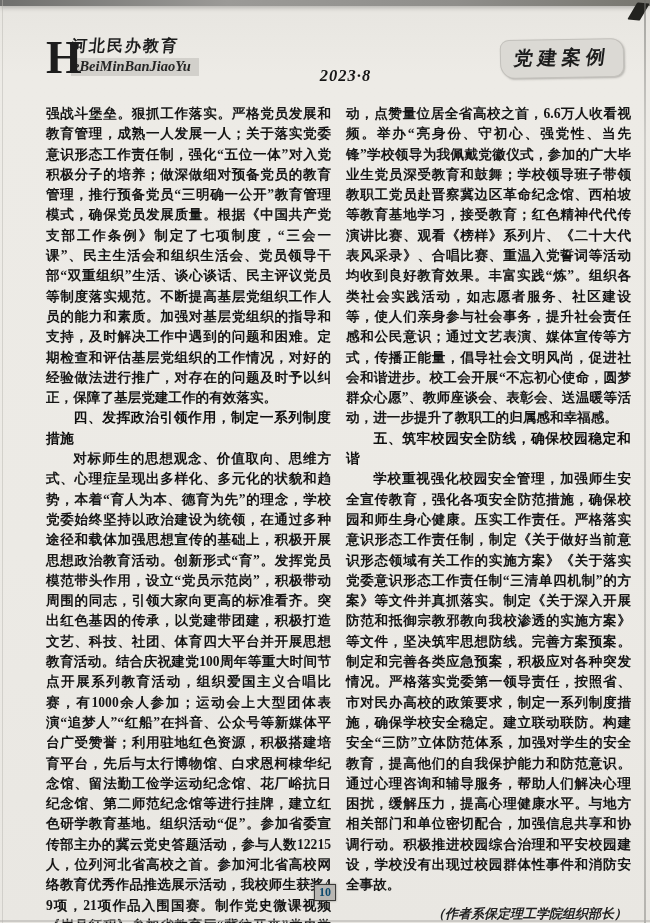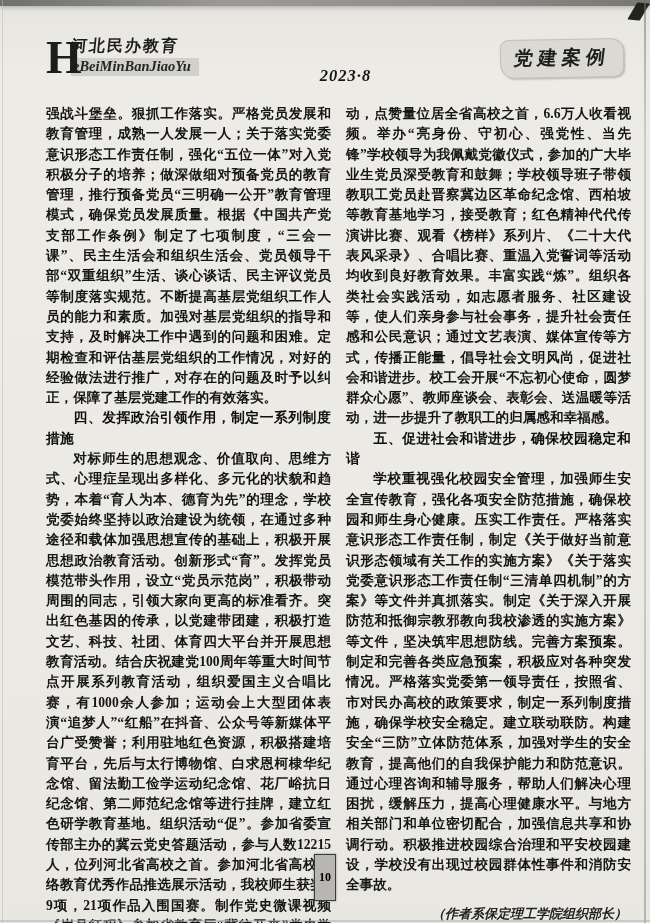--- a/index.html
+++ b/index.html
@@ -52,23 +52,23 @@
   .para{font-size:13.6px;line-height:20.3px;text-align:justify;text-justify:inter-character;
     word-break:break-all;margin:0;font-weight:600;color:#151515;}
   .para.indent{text-indent:2em;}
   .heading{font-size:13.8px;line-height:20.3px;font-weight:900;text-indent:2em;
     margin:0;letter-spacing:.3px;color:#0e0e0e;word-break:break-all;text-align:justify;}
   .author{font-size:13px;line-height:20px;font-style:italic;font-weight:600;
     text-align:right;margin:8px 4px 0 0;color:#222;}
 
   
   .page-number{position:absolute;left:50%;transform:translateX(-50%);bottom:22px;
-    border:1.5px solid #3a3a38;background:#b8b6b2;color:#000000;
+    border:1.5px solid #3a3a38;background:#b8b6b2;color:#0c4a6e;
     font-size:12px;font-weight:bold;font-family:"Liberation Serif",serif;
-    padding:15px 4px;line-height:15px;box-shadow:0 0 2px rgba(70,70,66,.6);}
+    padding:0 4px;line-height:15px;box-shadow:0 0 2px rgba(70,70,66,.6);}
 </style>
 </head>
 <body>
 
 <div class="paper">
 
   <div class="top-band"></div>
   <div class="corner-mark"></div>
   <div class="right-edge"></div>
   <div class="left-edge"></div>
@@ -87,21 +87,21 @@
   </div>
 
   <div class="columns">
     <div class="col">
       <p class="para">强战斗堡垒。狠抓工作落实。严格党员发展和教育管理，成熟一人发展一人；关于落实党委意识形态工作责任制，强化“五位一体”对入党积极分子的培养；做深做细对预备党员的教育管理，推行预备党员“三明确一公开”教育管理模式，确保党员发展质量。根据《中国共产党支部工作条例》制定了七项制度，“三会一课”、民主生活会和组织生活会、党员领导干部“双重组织”生活、谈心谈话、民主评议党员等制度落实规范。不断提高基层党组织工作人员的能力和素质。加强对基层党组织的指导和支持，及时解决工作中遇到的问题和困难。定期检查和评估基层党组织的工作情况，对好的经验做法进行推广，对存在的问题及时予以纠正，保障了基层党建工作的有效落实。</p>
       <p class="heading">四、发挥政治引领作用，制定一系列制度措施</p>
       <p class="para indent">对标师生的思想观念、价值取向、思维方式、心理症呈现出多样化、多元化的状貌和趋势，本着“育人为本、德育为先”的理念，学校党委始终坚持以政治建设为统领，在通过多种途径和载体加强思想宣传的基础上，积极开展思想政治教育活动。创新形式“育”。发挥党员模范带头作用，设立“党员示范岗”，积极带动周围的同志，引领大家向更高的标准看齐。突出红色基因的传承，以党建带团建，积极打造文艺、科技、社团、体育四大平台并开展思想教育活动。结合庆祝建党100周年等重大时间节点开展系列教育活动，组织爱国主义合唱比赛，有1000余人参加；运动会上大型团体表演“追梦人”“红船”在抖音、公众号等新媒体平台广受赞誉；利用驻地红色资源，积极搭建培育平台，先后与太行博物馆、白求恩柯棣华纪念馆、留法勤工俭学运动纪念馆、花厂峪抗日纪念馆、第二师范纪念馆等进行挂牌，建立红色研学教育基地。组织活动“促”。参加省委宣传部主办的冀云党史答题活动，参与人数12215人，位列河北省高校之首。参加河北省高校网络教育优秀作品推选展示活动，我校师生获奖49项，21项作品入围国赛。制作党史微课视频《岁月征程》参加省教育厅“冀往开来”党史学习教育系列活</p>
     </div>
     <div class="col">
       <p class="para">动，点赞量位居全省高校之首，6.6万人收看视频。举办“亮身份、守初心、强党性、当先锋”学校领导为我佩戴党徽仪式，参加的广大毕业生党员深受教育和鼓舞；学校领导班子带领教职工党员赴晋察冀边区革命纪念馆、西柏坡等教育基地学习，接受教育；红色精神代代传演讲比赛、观看《榜样》系列片、《二十大代表风采录》、合唱比赛、重温入党誓词等活动均收到良好教育效果。丰富实践“炼”。组织各类社会实践活动，如志愿者服务、社区建设等，使人们亲身参与社会事务，提升社会责任感和公民意识；通过文艺表演、媒体宣传等方式，传播正能量，倡导社会文明风尚，促进社会和谐进步。校工会开展“不忘初心使命，圆梦群众心愿”、教师座谈会、表彰会、送温暖等活动，进一步提升了教职工的归属感和幸福感。</p>
-      <p class="heading">五、促进社会和谐进步，确保校园稳定和谐</p>
+      <p class="heading">五、筑牢校园安全防线，确保校园稳定和谐</p>
       <p class="para indent">学校重视强化校园安全管理，加强师生安全宣传教育，强化各项安全防范措施，确保校园和师生身心健康。压实工作责任。严格落实意识形态工作责任制，制定《关于做好当前意识形态领域有关工作的实施方案》《关于落实党委意识形态工作责任制“三清单四机制”的方案》等文件并真抓落实。制定《关于深入开展防范和抵御宗教邪教向我校渗透的实施方案》等文件，坚决筑牢思想防线。完善方案预案。制定和完善各类应急预案，积极应对各种突发情况。严格落实党委第一领导责任，按照省、市对民办高校的政策要求，制定一系列制度措施，确保学校安全稳定。建立联动联防。构建安全“三防”立体防范体系，加强对学生的安全教育，提高他们的自我保护能力和防范意识。通过心理咨询和辅导服务，帮助人们解决心理困扰，缓解压力，提高心理健康水平。与地方相关部门和单位密切配合，加强信息共享和协调行动。积极推进校园综合治理和平安校园建设，学校没有出现过校园群体性事件和消防安全事故。</p>
       <p class="author">（作者系保定理工学院组织部长）</p>
     </div>
   </div>
 
   <div class="page-number">10</div>
 
 </div>
 
 </body></html>

